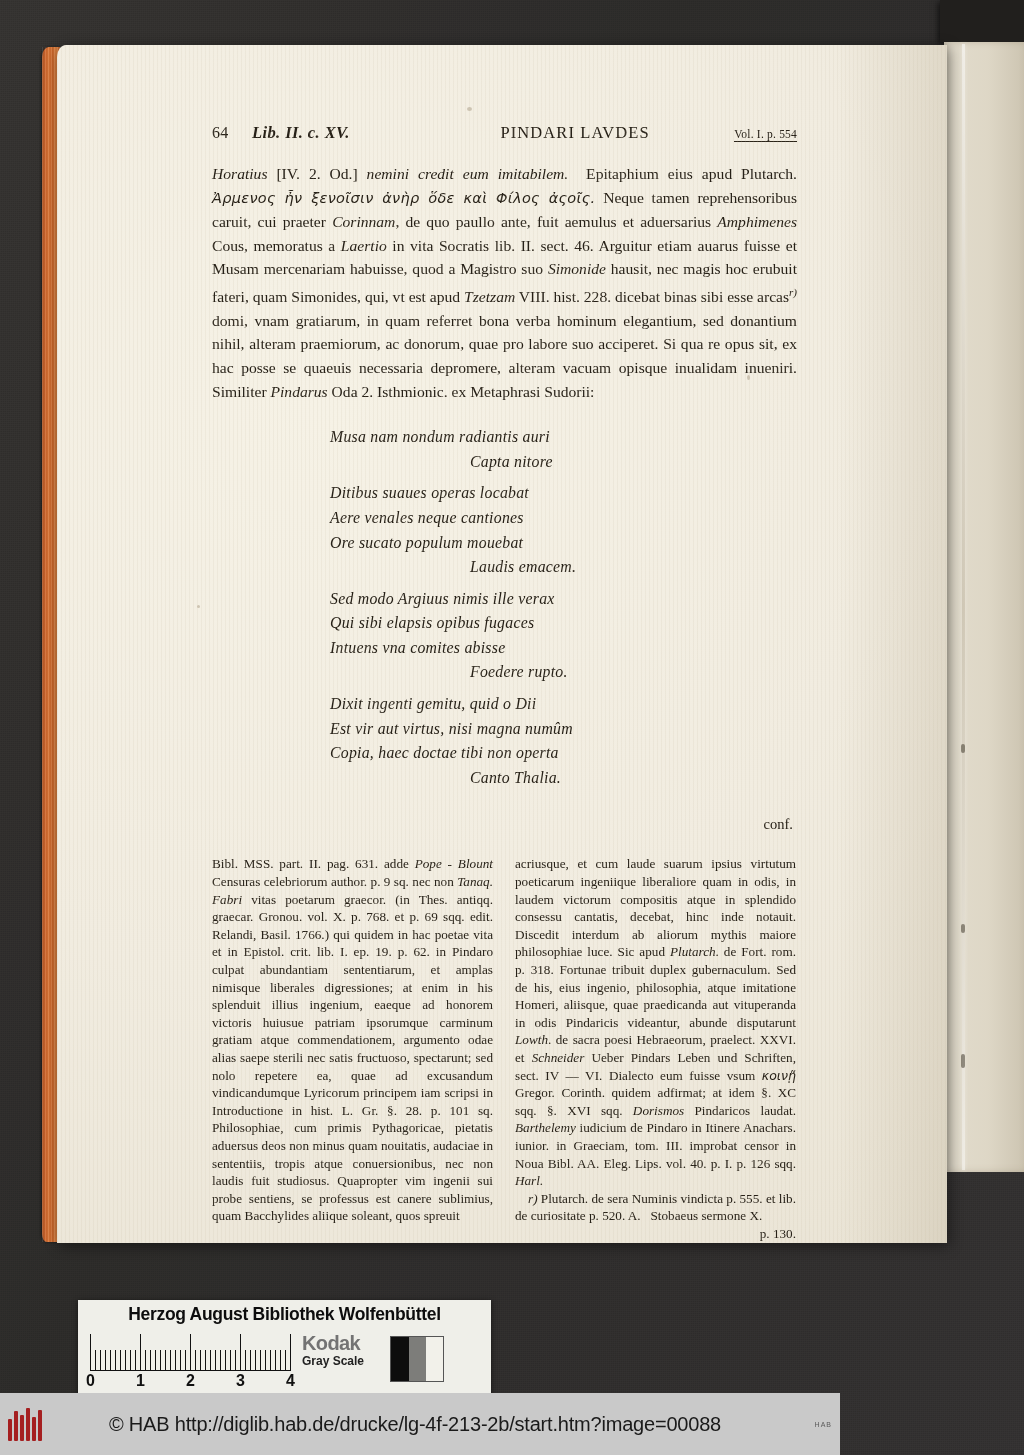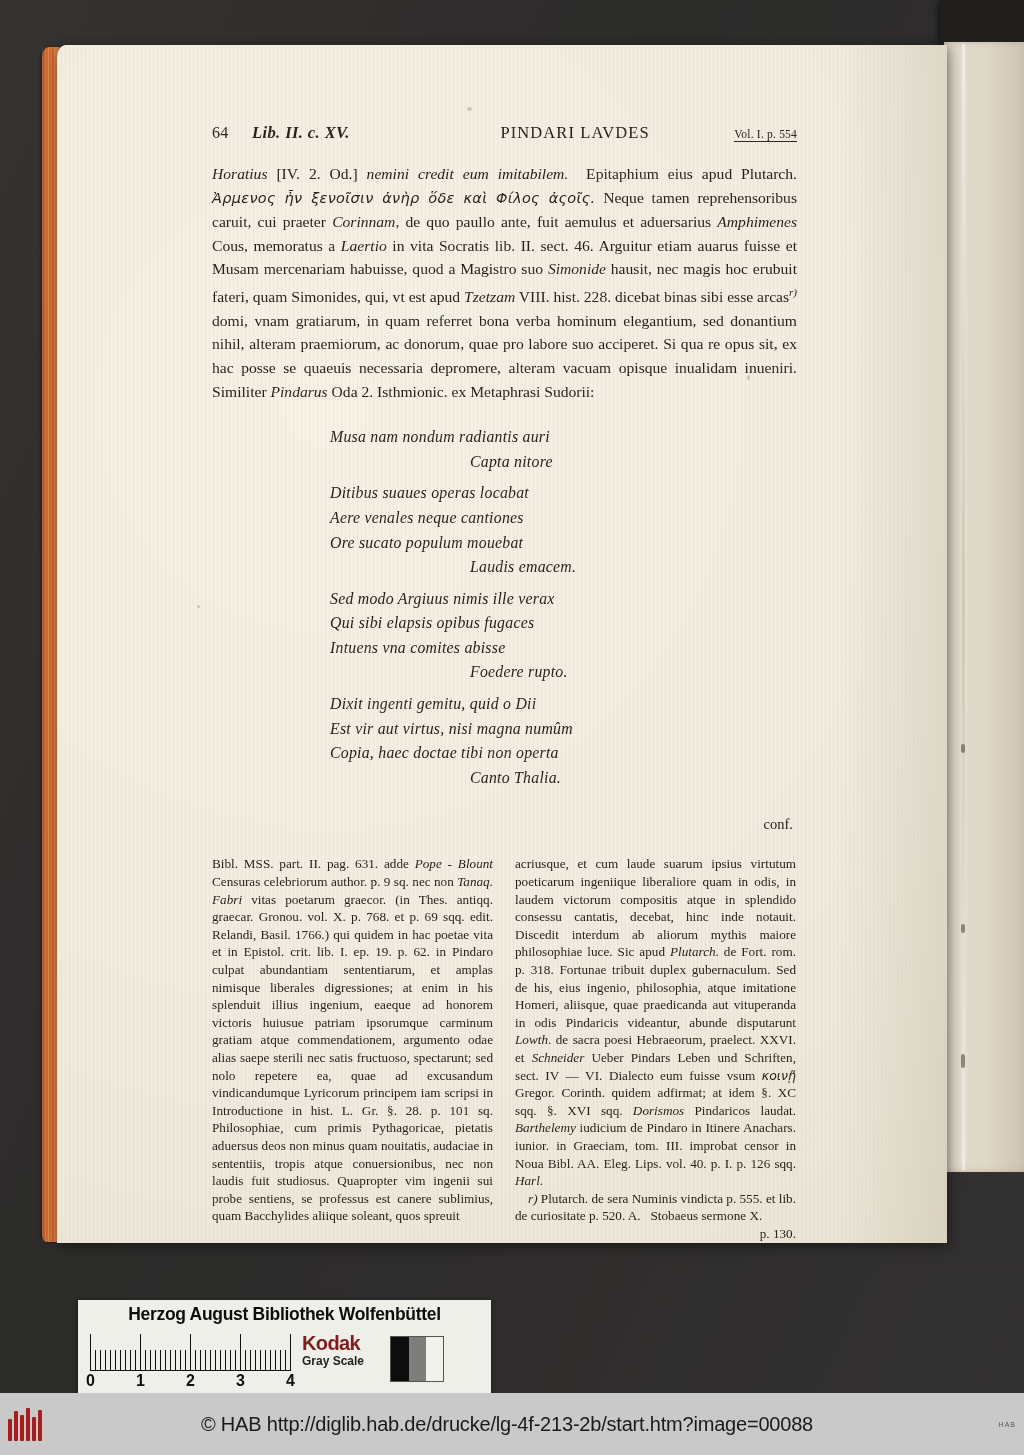--- a/index.html
+++ b/index.html
@@ -267,21 +267,21 @@
   .rnum { position: absolute; top: 2px; }
   #kodak-block {
     position: absolute;
     left: 224px; top: 6px;
     width: 148px;
   }
   #kodak-word {
     font-family: "Liberation Sans", sans-serif;
     font-weight: 700;
     font-size: 20px;
-    color: #7f1d1d;
+    color: #737373;
     letter-spacing: -0.6px;
   }
   #kodak-sub {
     font-family: "Liberation Sans", sans-serif;
     font-weight: 700;
     font-size: 12px;
     color: #222;
     margin-top: -1px;
   }
   #gray-patches {
@@ -290,21 +290,21 @@
     width: 52px; height: 44px;
     display: flex;
     border: 1px solid #555;
   }
   .gp { height: 100%; }
 
   
   #footer-bar {
     position: absolute;
     left: 0; bottom: 0;
-    width: 1024px; height: 62px;
+    width: 840px; height: 62px;
     background: #c9c9c9;
     display: flex;
     align-items: center;
   }
   #hab-logo {
     width: 42px; height: 34px;
     margin-left: 8px;
     display: flex;
     align-items: flex-end;
     gap: 2px;

